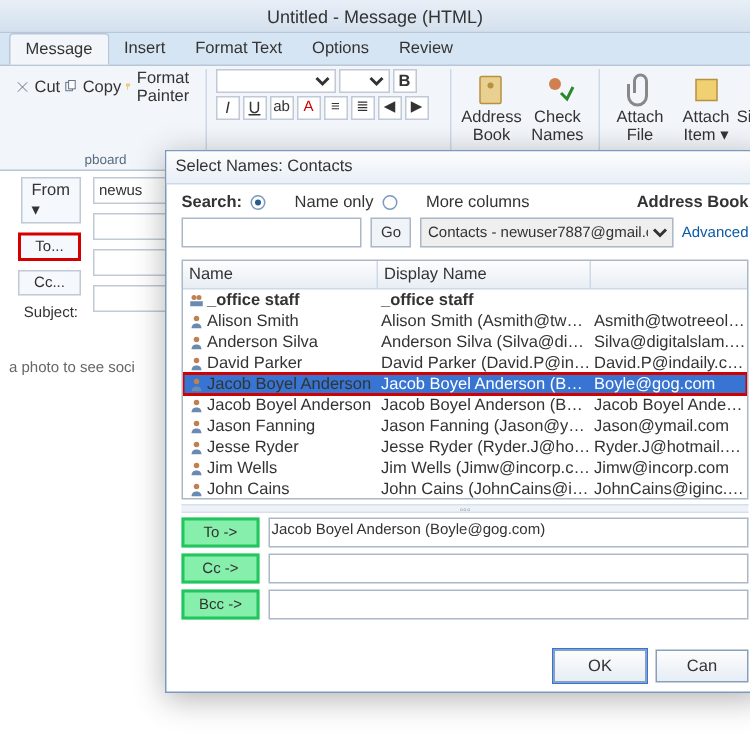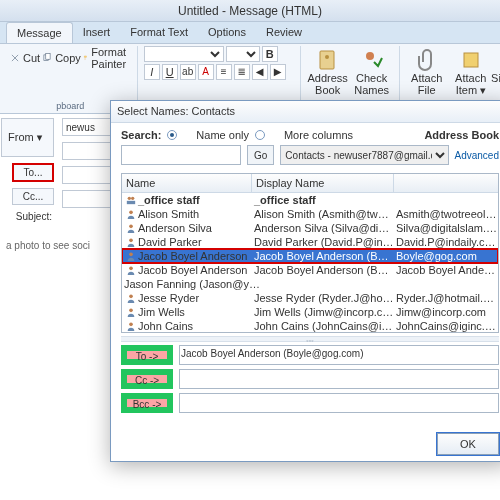--- a/index.html
+++ b/index.html
@@ -15,21 +15,21 @@
 .clip span{display:flex;align-items:center;gap:3px}
 .clip svg{width:10px;height:10px}
 .fmt{display:flex;flex-wrap:wrap;gap:2px;align-items:center;width:150px}
 .fmt select,.fmt .b{height:16px;font-size:10px;border:1px solid #c0c9d5;background:#fff}
 .fmt .b{width:16px;text-align:center;line-height:14px;cursor:pointer}
 .big-btns{display:flex;gap:2px}
 .bbtn{display:flex;flex-direction:column;align-items:center;width:42px;padding-top:2px;cursor:pointer;font-size:9px;text-align:center;line-height:1.1}
 .bbtn svg{width:24px;height:24px}
 .compose{display:flex;background:#fff;height:120px}
 .compose-left{width:58px;padding:4px;display:flex;flex-direction:column;gap:6px;align-items:flex-end}
-.compose-left .from-btn{border:1px solid #c0c9d5;background:#f5f8fc;padding:12px 6px;width:53px;font-size:10px;display:flex;justify-content:space-between;align-items:center;cursor:pointer}
+.compose-left .from-btn{border:1px solid #c0c9d5;background:#f5f8fc;padding:2px 6px;width:40px;font-size:10px;display:flex;justify-content:space-between;align-items:center;cursor:pointer}
 .compose-left .to-btn{border:2px solid #d40000;background:#f5f8fc;padding:2px 4px;width:42px;text-align:center;font-size:10px;cursor:pointer}
 .compose-left .cc-btn{border:1px solid #c0c9d5;background:#f5f8fc;padding:2px 4px;width:42px;text-align:center;font-size:10px;cursor:pointer}
 .compose-left .slabel{font-size:10px;padding-right:2px}
 .compose-right{flex:1;padding:4px;display:flex;flex-direction:column;gap:6px}
 .compose-right input{height:18px;border:1px solid #c0c9d5;padding:0 3px;font-size:10px}
 .photo-area{padding:6px;font-size:10px;color:#666;background:#fff}
 .modal{position:absolute;left:110px;top:100px;width:400px;height:362px;background:#fff;border:1px solid #7a9ac0;box-shadow:0 4px 20px rgba(0,0,0,.3)}
 .modal-title{height:22px;background:linear-gradient(#fdfdfd,#e8eff7);border-bottom:1px solid #cdd9e6;padding:4px 6px;font-size:11px}
 .modal-body{padding:6px 10px;display:flex;flex-direction:column;height:calc(100% - 22px)}
 .search-row{display:flex;align-items:center;gap:6px;margin-bottom:4px;font-size:10px}
@@ -49,21 +49,21 @@
 .row{display:flex;font-size:10px;padding:1px 0;white-space:nowrap}
 .row .c1{display:flex;align-items:center;gap:2px;padding-left:4px;overflow:hidden}
 .row .c2,.row .c3{overflow:hidden;text-overflow:ellipsis;padding-left:2px}
 .row.grp{font-weight:bold}
 .row.sel{background:#3874d1;color:#fff}
 .row.sel .c1,.row.sel .c2,.row.sel .c3{color:#fff}
 .row.redbox{outline:2px solid #d40000;outline-offset:-1px}
 .ic{width:10px;height:10px;flex-shrink:0}
 .resize{height:6px;background:#edf2f8;border-top:1px solid #d7e0ea;border-bottom:1px solid #d7e0ea;margin:3px 0;text-align:center;font-size:7px;color:#8899aa;cursor:row-resize}
 .recip{display:flex;align-items:center;gap:6px;margin-bottom:4px}
-.recip button{width:52px;height:20px;border:6px solid #22c55e;background:#fca5a5;font-size:10px;cursor:pointer}
+.recip button{width:52px;height:20px;border:2px solid #22c55e;background:#86efac;font-size:10px;cursor:pointer}
 .recip .val{flex:1;height:20px;border:1px solid #aab8c8;padding:2px 1px;font-size:10px;overflow:hidden}
 .modal-foot{display:flex;justify-content:flex-end;gap:6px;margin-top:auto;padding-top:6px}
 .modal-foot button{width:62px;height:22px;border:1px solid #8aa0b8;background:linear-gradient(#fdfdfd,#e6edf5);font-size:11px;cursor:pointer}
 .modal-foot .ok{outline:1px solid #3874d1}
 </style>
 </head>
 <body>
 
 <div class="titlebar">Untitled - Message (HTML)</div>
 
@@ -275,21 +275,29 @@
               <svg class="ic" viewBox="0 0 12 12">
                 <circle cx="6" cy="4" r="2.2" fill="#c08050"></circle>
                 <path d="M2 12c0-3 2-4 4-4s4 1 4 4" fill="#6a8ab0"></path>
               </svg>
               <span>Jacob Boyel Anderson</span>
             </span>
             <span class="c2">Jacob Boyel Anderson (Business Fax)</span>
             <span class="c3">Jacob Boyel Anderson@+1 (05</span>
           </div>
           <div class="row">
+            <span class="c1">
+              <svg class="ic" viewBox="0 0 12 12">
+                <circle cx="6" cy="4" r="2.2" fill="#c08050"></circle>
+                <path d="M2 12c0-3 2-4 4-4s4 1 4 4" fill="#6a8ab0"></path>
+              </svg>
+              <span>Jason Fanning</span>
+            </span>
             <span class="c2">Jason Fanning (Jason@ymail.com)</span>
+            <span class="c3">Jason@ymail.com</span>
           </div>
           <div class="row">
             <span class="c1">
               <svg class="ic" viewBox="0 0 12 12">
                 <circle cx="6" cy="4" r="2.2" fill="#c08050"></circle>
                 <path d="M2 12c0-3 2-4 4-4s4 1 4 4" fill="#6a8ab0"></path>
               </svg>
               <span>Jesse Ryder</span>
             </span>
             <span class="c2">Jesse Ryder (Ryder.J@hotmail.com)</span>
@@ -327,15 +335,16 @@
     <div class="recip">
         <button>Cc -&gt;</button>
         <div class="val"></div>
       </div>
     <div class="recip">
         <button>Bcc -&gt;</button>
         <div class="val"></div>
       </div>
     <div class="modal-foot">
       <button class="ok">OK</button>
+      <button>Can</button>
     </div>
   </div>
 </div>
 
 </body></html>

